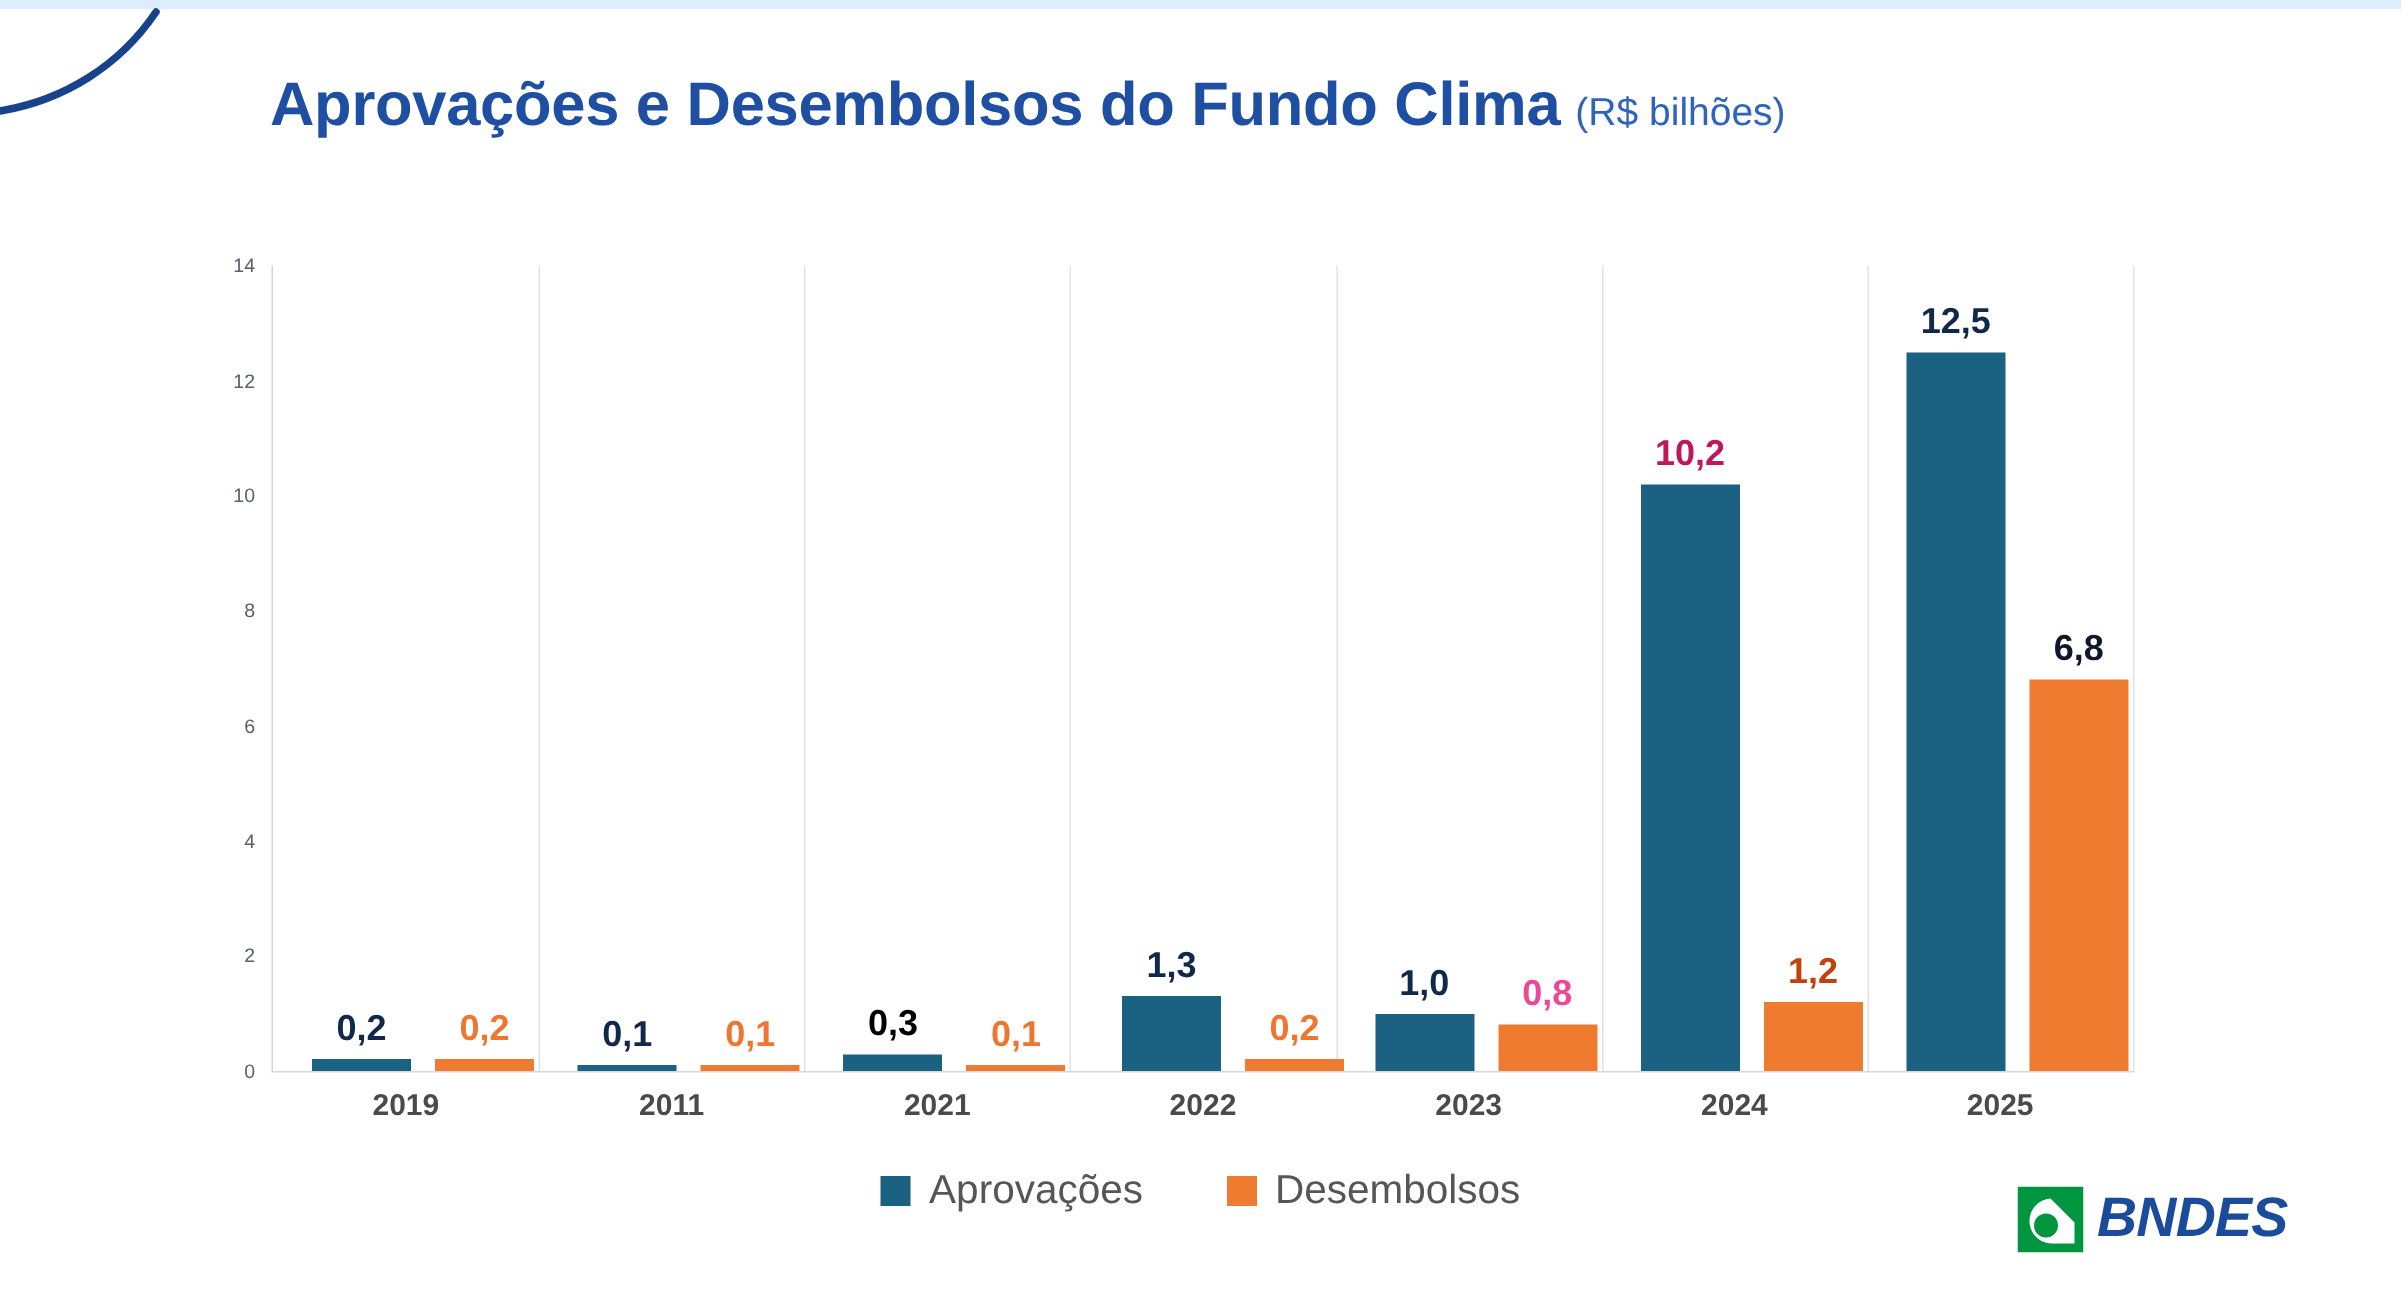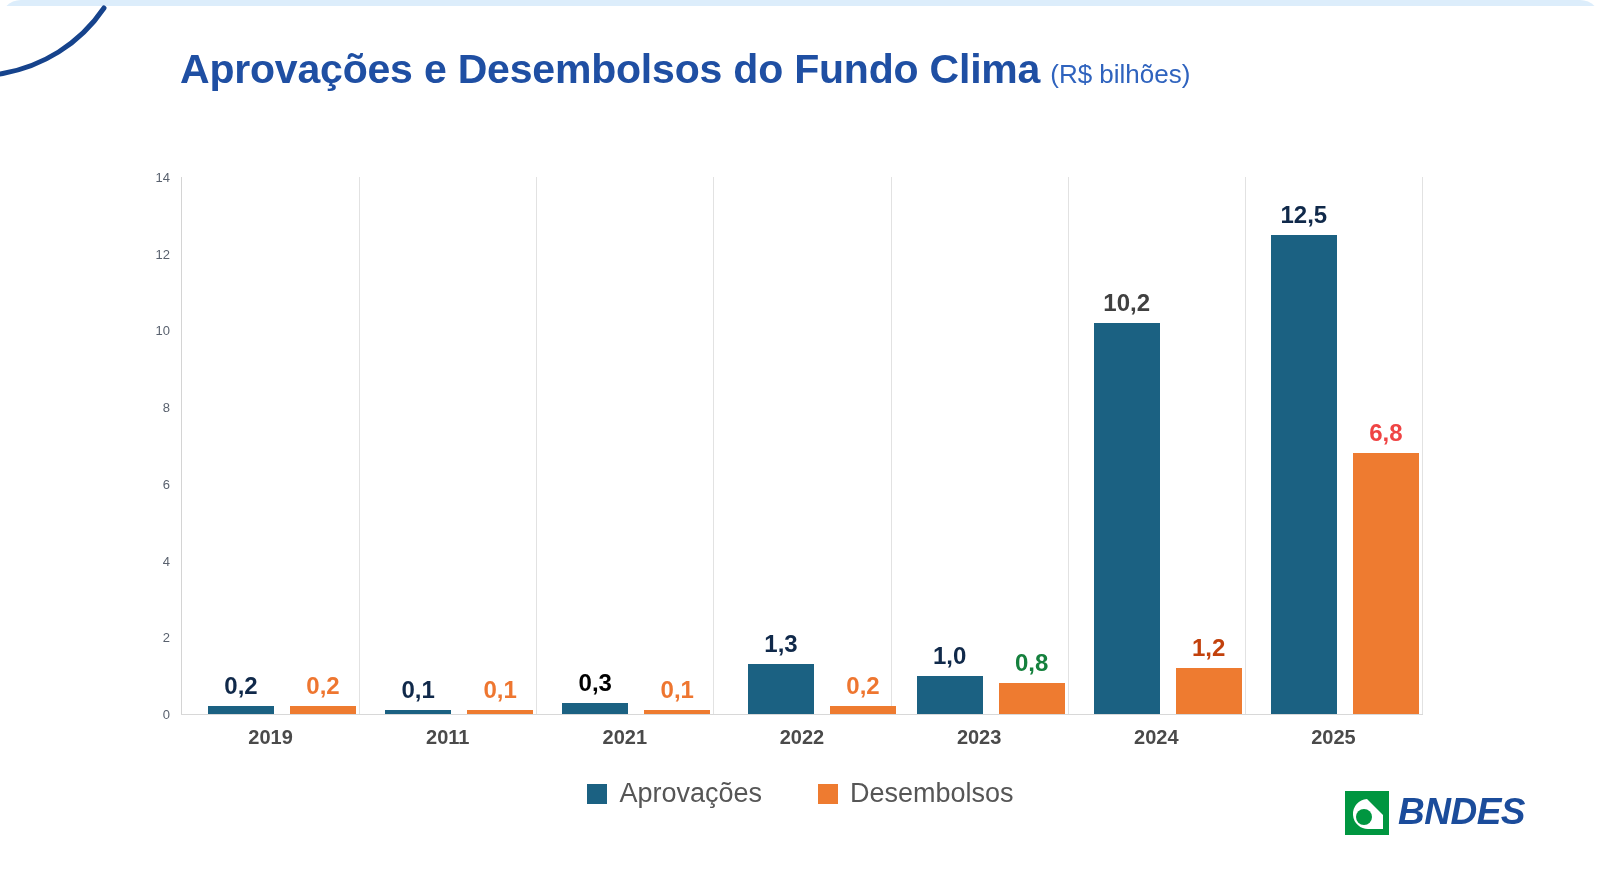--- a/index.html
+++ b/index.html
@@ -10,21 +10,20 @@
   }
   body {
     font-family: "Liberation Sans", sans-serif;
   }
   #slide {
     position: relative;
     width: 1601px;
     height: 877px;
     background: #ffffff;
     overflow: hidden;
-    border-radius: 21px;
   }
 
   
   .top-band {
     position: absolute;
     top: 0; left: 0;
     width: 1601px;
     height: 6px;
     background: #dcedfb;
   }
@@ -254,33 +253,33 @@
         <div class="group" style="left: 566px; width: 151.143px;">
           <div class="bar aprov" style="height: 49.8643px; background: rgb(27, 97, 130);"></div>
           <div class="bar-label aprov" style="color: rgb(16, 41, 74); bottom: 55.8643px;">1,3</div>
           <div class="bar desem" style="height: 7.67143px; background: rgb(238, 123, 48);"></div>
           <div class="bar-label desem" style="color: rgb(238, 118, 48); bottom: 13.6714px;">0,2</div>
         </div>
         <div class="group" style="left: 734.571px; width: 151.143px;">
           <div class="bar aprov" style="height: 38.3571px; background: rgb(27, 97, 130);"></div>
           <div class="bar-label aprov" style="color: rgb(16, 41, 74); bottom: 44.3571px;">1,0</div>
           <div class="bar desem" style="height: 30.6857px; background: rgb(238, 123, 48);"></div>
-          <div class="bar-label desem" style="color: #15803d; bottom: 36.6857px;">0,8</div>
+          <div class="bar-label desem" style="color: #ec4899; bottom: 36.6857px;">0,8</div>
         </div>
         <div class="group" style="left: 911.714px; width: 151.143px;">
           <div class="bar aprov" style="height: 391.243px; background: rgb(27, 97, 130);"></div>
-          <div class="bar-label aprov" style="color: #404040; bottom: 397.243px;">10,2</div>
+          <div class="bar-label aprov" style="color: #be185d; bottom: 397.243px;">10,2</div>
           <div class="bar desem" style="height: 46.0286px; background: rgb(238, 123, 48);"></div>
           <div class="bar-label desem" style="color: #c2410c; bottom: 52.0286px;">1,2</div>
         </div>
         <div class="group" style="left: 1088.86px; width: 151.143px;">
           <div class="bar aprov" style="height: 479.464px; background: rgb(27, 97, 130);"></div>
           <div class="bar-label aprov" style="color: rgb(16, 41, 74); bottom: 485.464px;">12,5</div>
           <div class="bar desem" style="height: 260.829px; background: rgb(238, 123, 48);"></div>
-          <div class="bar-label desem" style="color: #ef4444; bottom: 266.829px;">6,8</div>
+          <div class="bar-label desem" style="color: #0f172a; bottom: 266.829px;">6,8</div>
         </div>
       </div>
     <div id="catlabels">
         <div class="cat-label" style="left: 182px; width: 177.143px; text-align: center;">2019</div>
         <div class="cat-label" style="left: 359.143px; width: 177.143px;">2011</div>
         <div class="cat-label" style="left: 536.286px; width: 177.143px;">2021</div>
         <div class="cat-label" style="left: 713.429px; width: 177.143px;">2022</div>
         <div class="cat-label" style="left: 890.571px; width: 177.143px;">2023</div>
         <div class="cat-label" style="left: 1067.71px; width: 177.143px;">2024</div>
         <div class="cat-label" style="left: 1244.86px; width: 177.143px;">2025</div>

